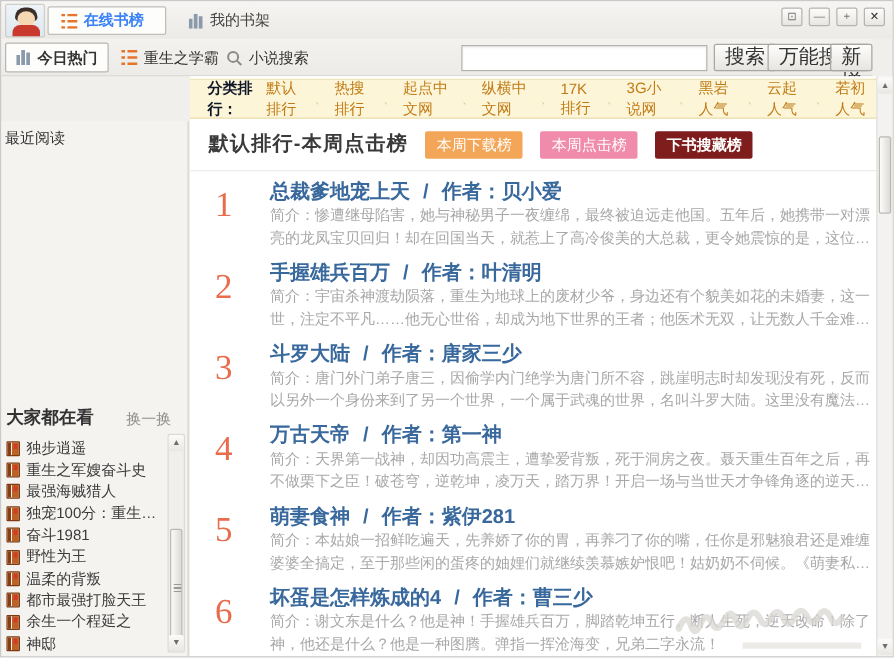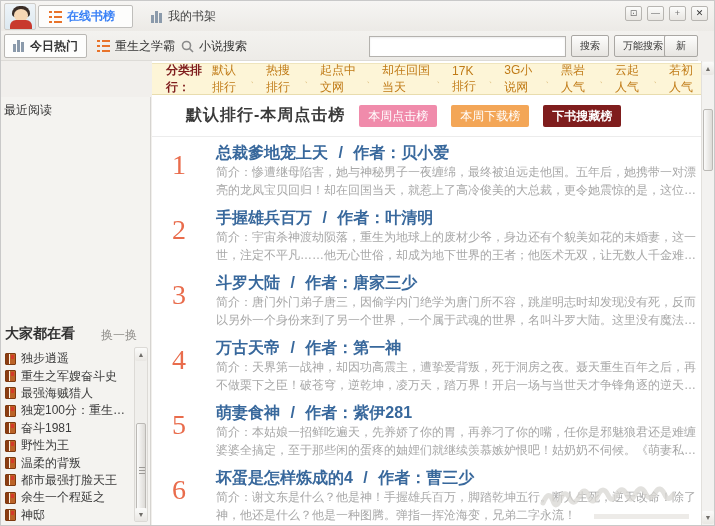--- a/index.html
+++ b/index.html
@@ -22,21 +22,21 @@
   .tab.plain { left:140px; }
   .winbtns { position:absolute; right:6px; top:5px; display:flex; gap:5px; }
   .winbtn { width:17px; height:15px; border:1px solid #b7b5b1; border-radius:2px; background:linear-gradient(#fcfcfb,#e8e6e2); font-size:9px; line-height:13px; text-align:center; color:#777; }
   .winbtn.close { color:#333; font-weight:bold; }
 
   
   .toolbar { position:absolute; left:0; top:30px; right:16px; height:30px; background:linear-gradient(#f3f2ef,#edebe7); border-bottom:1px solid #dddbd7; }
   .tool-item { position:absolute; top:3px; height:24px; display:flex; align-items:center; gap:5px; font-size:12px; color:#333; padding:0 8px; }
   .tool-item.boxed { left:3px; background:#fdfdfc; border:1px solid #b9b7b3; border-radius:2px; font-weight:bold; }
   .search-box { position:absolute; left:368px; top:5px; width:197px; height:21px; border:1px solid #b4b2ae; background:#fff; box-shadow:inset 0 1px 2px rgba(0,0,0,.08); font-size:12px; padding:0 4px; }
-  .tb-btn { position:absolute; top:4px; height:22px; border:1px solid #a9a7a3; border-radius:2px; background:linear-gradient(#fdfdfc,#e7e5e1); font-size:10px; color:#333; padding:0 8px; line-height:20px; text-align:center; }
+  .tb-btn { position:absolute; top:4px; height:22px; border:1px solid #a9a7a3; border-radius:2px; background:linear-gradient(#fdfdfc,#e7e5e1); font-size:16px; color:#333; padding:0 8px; line-height:20px; text-align:center; }
 
   
   .sidebar { position:absolute; left:0; top:60px; width:150px; bottom:0; background:#f4f3f0; border-right:1px solid #d6d4d0;margin-top:36px; }
   .recent-title { position:absolute; left:3px; top:5px; font-size:12px; color:#333; }
   .everyone-row { position:absolute; left:0; top:228px; width:100%; }
   .everyone-title { position:absolute; left:4px; top:0; font-size:14px; font-weight:bold; color:#333; }
   .refresh-link { position:absolute; left:100px; top:2px; font-size:12px; color:#8f8d89; }
   .side-list { position:absolute; left:4px; top:253px; right:18px; bottom:2px; overflow:hidden; }
   .side-item { display:flex; align-items:center; gap:5px; height:17.4px; font-size:12px; color:#3b3b3b; white-space:nowrap; overflow:hidden; text-overflow:ellipsis; }
   .side-item .lbl { overflow:hidden; text-overflow:ellipsis; }
@@ -46,25 +46,25 @@
   .scroll-arrow { position:absolute; left:0; width:12px; height:13px; font-size:7px; color:#6f6d69; text-align:center; line-height:13px; background:linear-gradient(#fbfbfa,#e9e7e3); border-radius:2px; }
   .side-scroll .up { top:0; } .side-scroll .dn { bottom:0; }
   .scroll-thumb { position:absolute; left:1px; width:10px; background:linear-gradient(90deg,#fbfbfa,#dddbd7); border:1px solid #bbb9b5; border-radius:2px; }
   .side-scroll .scroll-thumb { top:75px; height:95px; }
   .grip { position:absolute; left:2px; top:50%; margin-top:-4px; width:6px; height:8px;
           background:repeating-linear-gradient(#9c9a96 0 1px,transparent 1px 3px); }
 
   
   .main { position:absolute; left:151px; top:60px; right:0; bottom:0; background:#fff; }
   .cat-bar { position:absolute; left:0; top:2px; right:13px; height:32px; background:#fdf5d7; border-top:1px solid #efe5bd; border-bottom:1px solid #e9ddae; display:flex; align-items:center; padding-left:14px; font-size:12px; }
-  .cat-label { color:#7f1d1d; font-weight:bold; }
+  .cat-label { color:#0f172a; font-weight:bold; }
   .cat-link { color:#c07b17; margin-left:6px; }
   .cat-sep { color:#dfc184; margin-left:6px; font-size:10px; }
   .head-row { position:absolute; left:0; top:34px; right:13px; height:42px; border-bottom:1px solid #ececec; display:flex; align-items:center; padding-left:15px; }
-  .head-title { font-size:16px; font-weight:bold; color:#3a3a3a; letter-spacing:1px;margin-left:19px; }
+  .head-title { font-size:16px; font-weight:bold; color:#3a3a3a; letter-spacing:1px; }
   .rank-tab { margin-left:14px; height:22px; border:none; border-radius:2px; color:#fff; font-size:12px; padding:0 9px; line-height:22px; }
   .book-list { position:absolute; left:0; top:76px; right:13px; bottom:0; overflow:hidden; }
   .book-item { position:relative; height:65px; }
   .rank-num { position:absolute; left:20px; top:12px; width:40px; font-family:"Liberation Serif","DejaVu Serif",serif; font-size:28px; color:#e96c4c; }
   .bk-head { position:absolute; left:64px; top:6px; font-size:16px; color:#38689c; white-space:nowrap; }
   .bk-title { font-weight:bold; }
   .bk-sep { margin:0 6px; font-weight:bold; }
   .bk-author { font-weight:bold; }
   .bk-desc { position:absolute; left:64px; top:26px; width:486px; font-size:12px; color:#a8a8a8; line-height:18px;
              display:-webkit-box; -webkit-line-clamp:2; -webkit-box-orient:vertical; overflow:hidden; max-height:36px; }
@@ -243,43 +243,43 @@
 
   <a class="cat-link">默认排行</a>
 
   <span class="cat-sep">、</span>
   <a class="cat-link">热搜排行</a>
 
   <span class="cat-sep">、</span>
   <a class="cat-link">起点中文网</a>
 
   <span class="cat-sep">、</span>
-  <a class="cat-link">却在回国当天</a>
+  <a class="cat-link">纵横中文网</a>
 
   <span class="cat-sep">、</span>
   <a class="cat-link">17K排行</a>
 
   <span class="cat-sep">、</span>
   <a class="cat-link">3G小说网</a>
 
   <span class="cat-sep">、</span>
   <a class="cat-link">黑岩人气</a>
 
   <span class="cat-sep">、</span>
   <a class="cat-link">云起人气</a>
 
   <span class="cat-sep">、</span>
   <a class="cat-link">若初人气</a>
 </div>
     <div class="head-row">
       <span class="head-title">默认排行-本周点击榜</span>
       <span id="rank-tabs" style="display:flex;">
+  <button class="rank-tab" style="background: rgb(243, 166, 87);">本周下载榜</button>
+
   <button class="rank-tab" style="background: rgb(240, 139, 171);">本周点击榜</button>
-
-  <button class="rank-tab" style="background: rgb(243, 166, 87);">本周下载榜</button>
 
   <button class="rank-tab" style="background: #7f1d1d; font-weight: bold;">下书搜藏榜</button>
 </span>
     </div>
     <div class="book-list" id="book-list">
   <div class="book-item">
     <div class="rank-num">1</div>
     <div class="bk-head">
       <a class="bk-title">总裁爹地宠上天</a>
       <span class="bk-sep">/</span>

